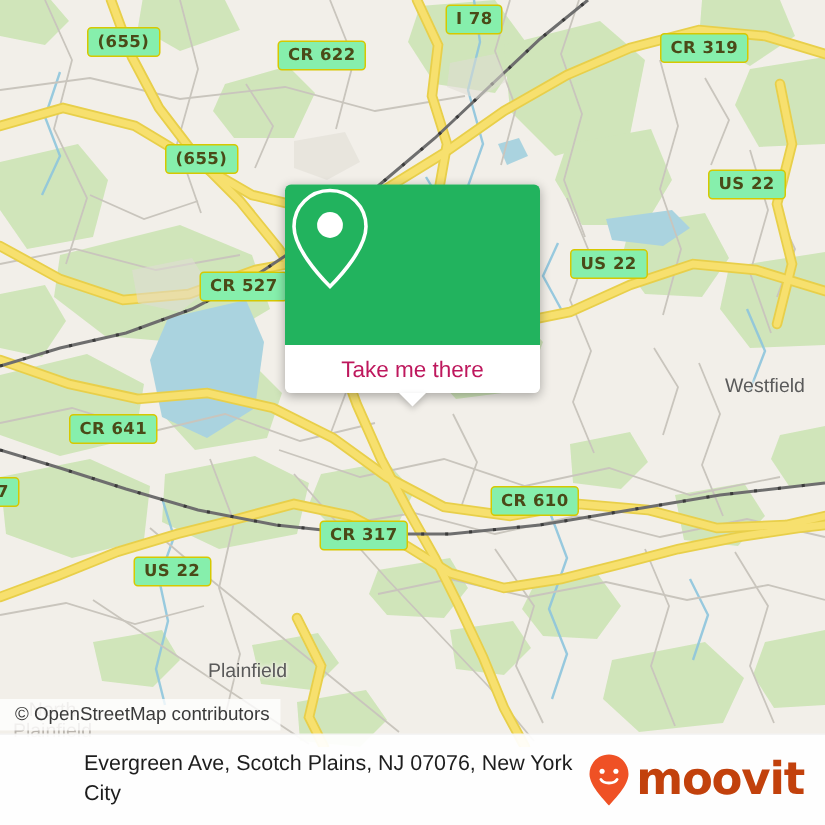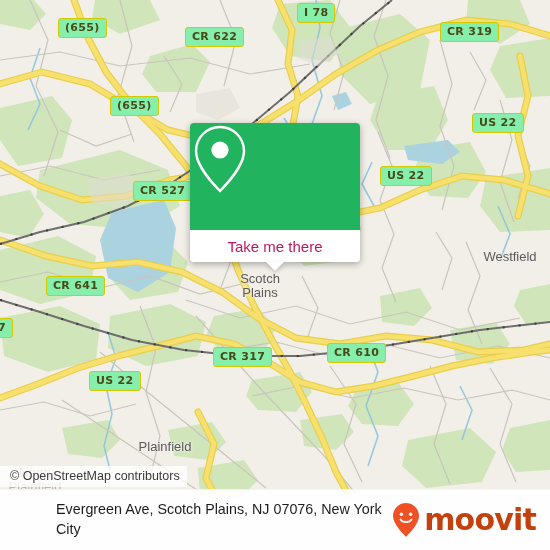--- a/index.html
+++ b/index.html
@@ -261,25 +261,23 @@
     <div class="shield" style="left:185px; top:27px;">CR 622</div>
     <div class="shield" style="left:297px; top:3px;">I 78</div>
     <div class="shield" style="left:440px; top:22px;">CR 319</div>
     <div class="shield" style="left:110px; top:96px;">(655)</div>
     <div class="shield" style="left:472px; top:113px;">US 22</div>
     <div class="shield" style="left:133px; top:181px;">CR 527</div>
     <div class="shield" style="left:380px; top:166px;">US 22</div>
     <div class="shield" style="left:46px;  top:249px;margin-top:27px;">CR 641</div>
     <div class="shield" style="left:-9px;  top:318px;">7</div>
     <div class="shield" style="left:213px; top:347px;">CR 317</div>
-    <div class="shield" style="left:327px; top:343px;">CR 610</div>
+    <div class="shield" style="left:327px; top:324px;">CR 610</div>
     <div class="shield" style="left:89px;  top:371px;">US 22</div>
 
-    <div class="place" style="left:215px; top:272px; width:90px;">Scotch
-Plains</div>
     <div class="place" style="left:460px; top:250px; width:100px;">Westfield</div>
     <div class="place" style="left:115px; top:440px; width:100px;">Plainfield</div>
     <div class="place faint" style="left:-5px; top:466px; width:80px;">North
 Plainfield</div>
 
     <div class="card">
       <div class="card-head">
         <svg width="60" height="72" viewBox="0 0 60 72">
           <path d="M30 4 C16.7 4 6 14.7 6 28 C6 42 22 60 30 68 C38 60 54 42 54 28 C54 14.7 43.3 4 30 4 Z" fill="none" stroke="#ffffff" stroke-width="2.4"></path>
           <circle cx="30" cy="27" r="8.6" fill="#ffffff"></circle>

